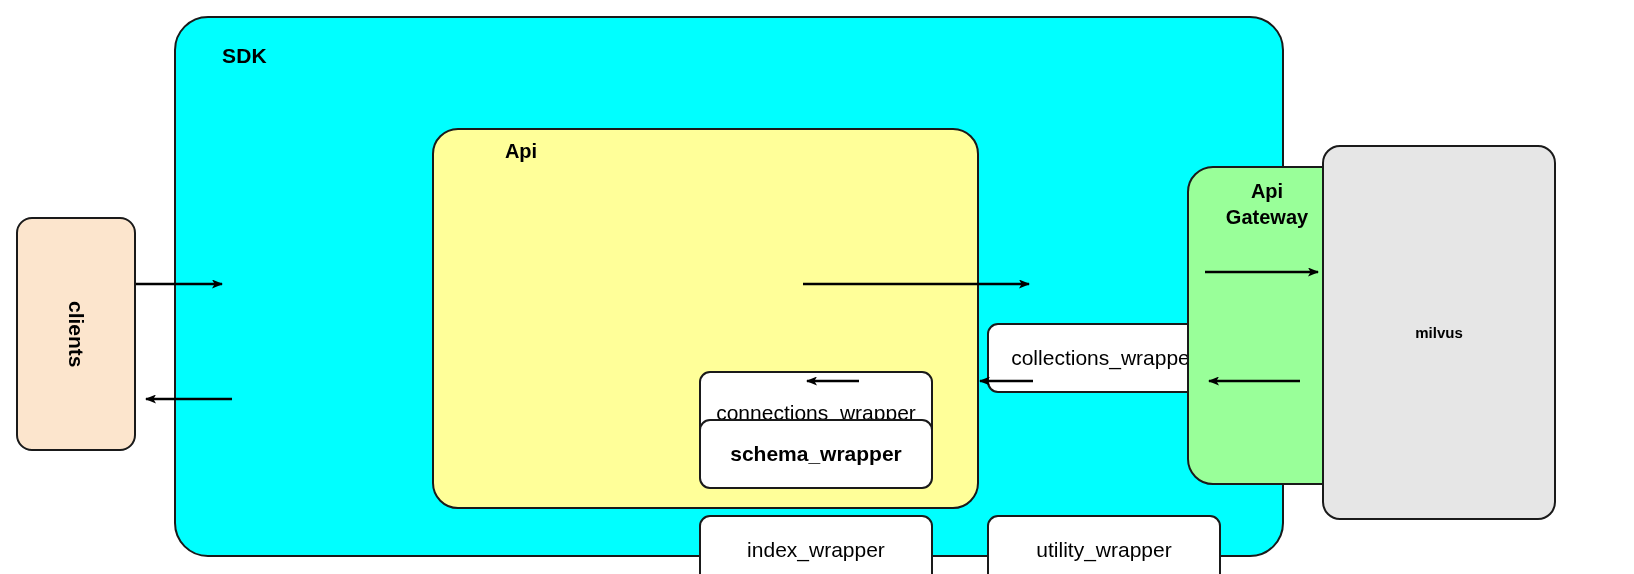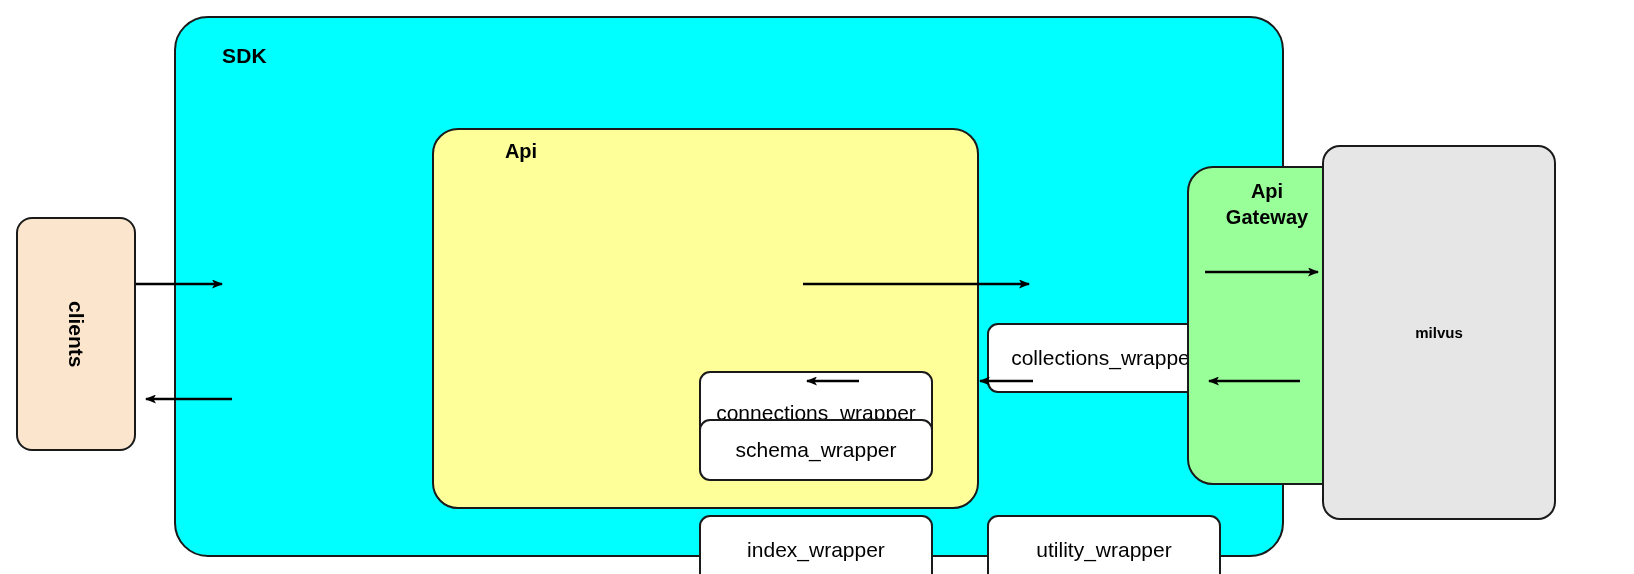--- a/index.html
+++ b/index.html
@@ -124,21 +124,21 @@
   }
   #milvus-label {
     font-size: 15px;
     font-weight: bold;
     color: #000000;
   }
 
   
   #connections-wrapper-box { left: 265px; top: 193px;  width: 234px; height: 84px; margin-top: 48px; }
   #collections-wrapper-box { left: 553px; top: 193px;  width: 234px; height: 70px; }
-  #schema-wrapper-box      { left: 265px; top: 289px;  width: 234px; height: 62px; }
+  #schema-wrapper-box      { left: 265px; top: 289px;  width: 234px; height: 70px; font-weight: bold; }
   #partition-wrapper-box   { left: 553px; top: 289px;  width: 234px; height: 70px; }
   #index-wrapper-box       { left: 265px; top: 385px;  width: 234px; height: 70px; }
   #utility-wrapper-box     { left: 553px; top: 385px;  width: 234px; height: 70px; }
 
   #checker-box      { left: 860px;  top: 355px; width: 116px; height: 53px; }
 
   
   .conn {
     position: absolute;
     pointer-events: none;

